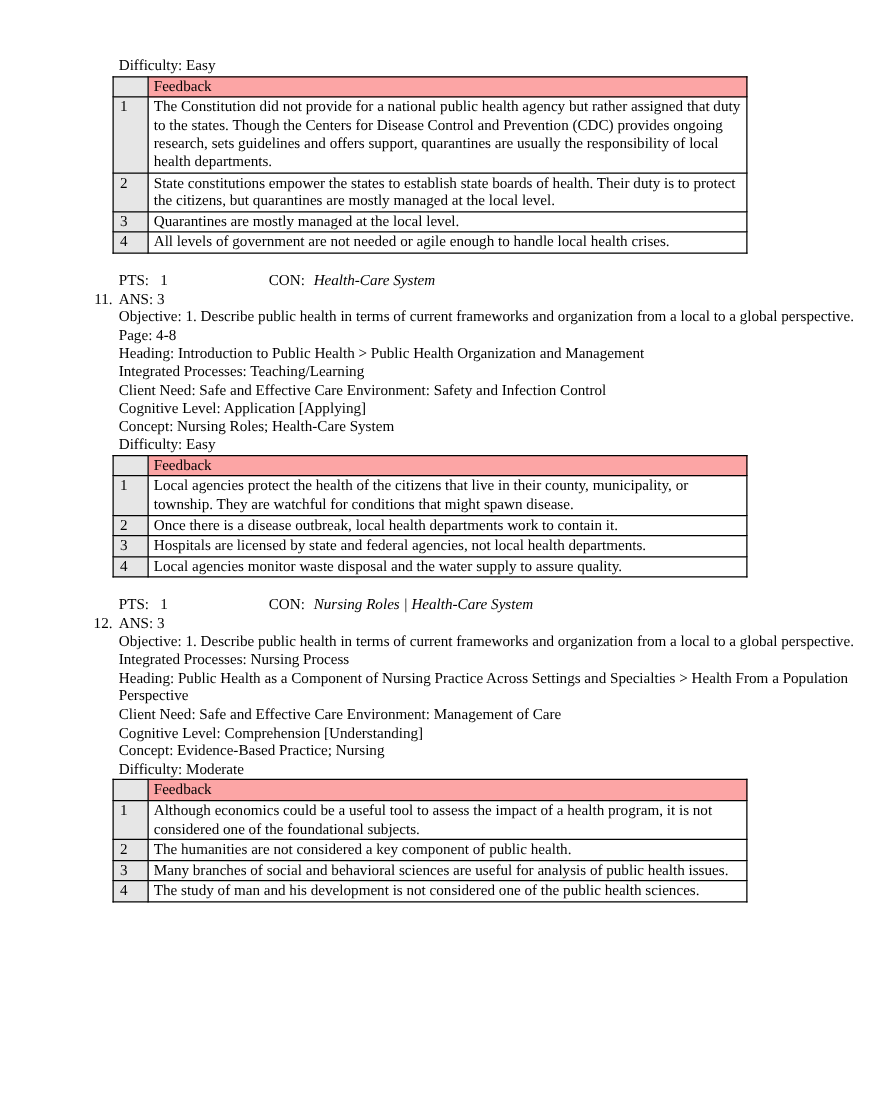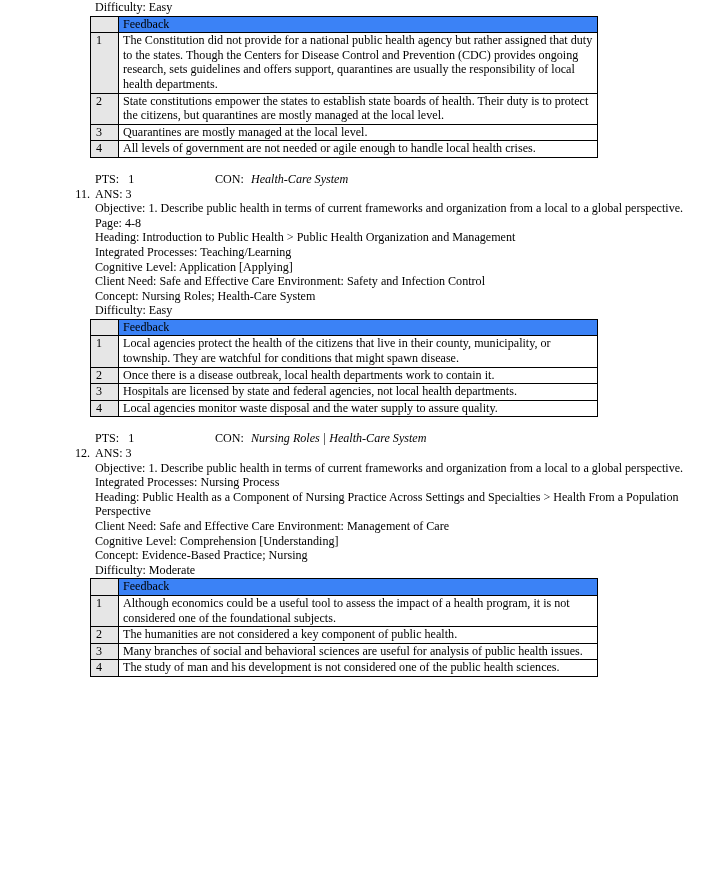--- a/index.html
+++ b/index.html
@@ -14,20 +14,21 @@
     color: #000000;
     font-size: 12.1px;
     line-height: 14.6px;
     overflow: hidden;
   }
   .page {
     position: relative;
     width: 707px;
     height: 896px;
     box-sizing: border-box;
+    padding-top: 45px;
   }
 
   
   .block {
     position: relative;
     padding-left: 95px;
     padding-right: 20px;
   }
   .qnum {
     position: absolute;
@@ -84,21 +85,21 @@
     font-weight: normal;
     text-align: left;
   }
   table.feedback col.numcol { width: 28px; }
   table.feedback .numcell {
     background: #e6e6e6;
     text-align: left;
     padding-left: 5px;
   }
   table.feedback thead td {
-    background: #3b82f6;
+    background: #fca5a5;
   }
   table.feedback thead td.numcell {
     background: #e6e6e6;
   }
   .spacer-sm { height: 14px; }
 </style>
 </head>
 <body>
 
 <div class="page">
@@ -145,22 +146,22 @@
     <span class="con-group"><span>CON:</span><span class="con-val">Health-Care System</span></span>
   </div>
 
   <div class="block">
     <div class="qnum">11.</div>
     <div class="line">ANS:  3</div>
     <div class="line wrapbox">Objective: 1. Describe public health in terms of current frameworks and organization from a local to a global perspective.</div>
     <div class="line">Page: 4-8</div>
     <div class="line wrapbox">Heading: Introduction to Public Health &gt; Public Health Organization and Management</div>
     <div class="line">Integrated Processes: Teaching/Learning</div>
+    <div class="line">Client Need: Safe and Effective Care Environment: Safety and Infection Control</div>
     <div class="line">Cognitive Level: Application [Applying]</div>
-    <div class="line">Client Need: Safe and Effective Care Environment: Safety and Infection Control</div>
     <div class="line">Concept: Nursing Roles; Health-Care System</div>
     <div class="line">Difficulty: Easy</div>
   </div>
 
   <table class="feedback">
     <colgroup>
         <col class="numcol">
         <col>
       </colgroup>
     <thead>

